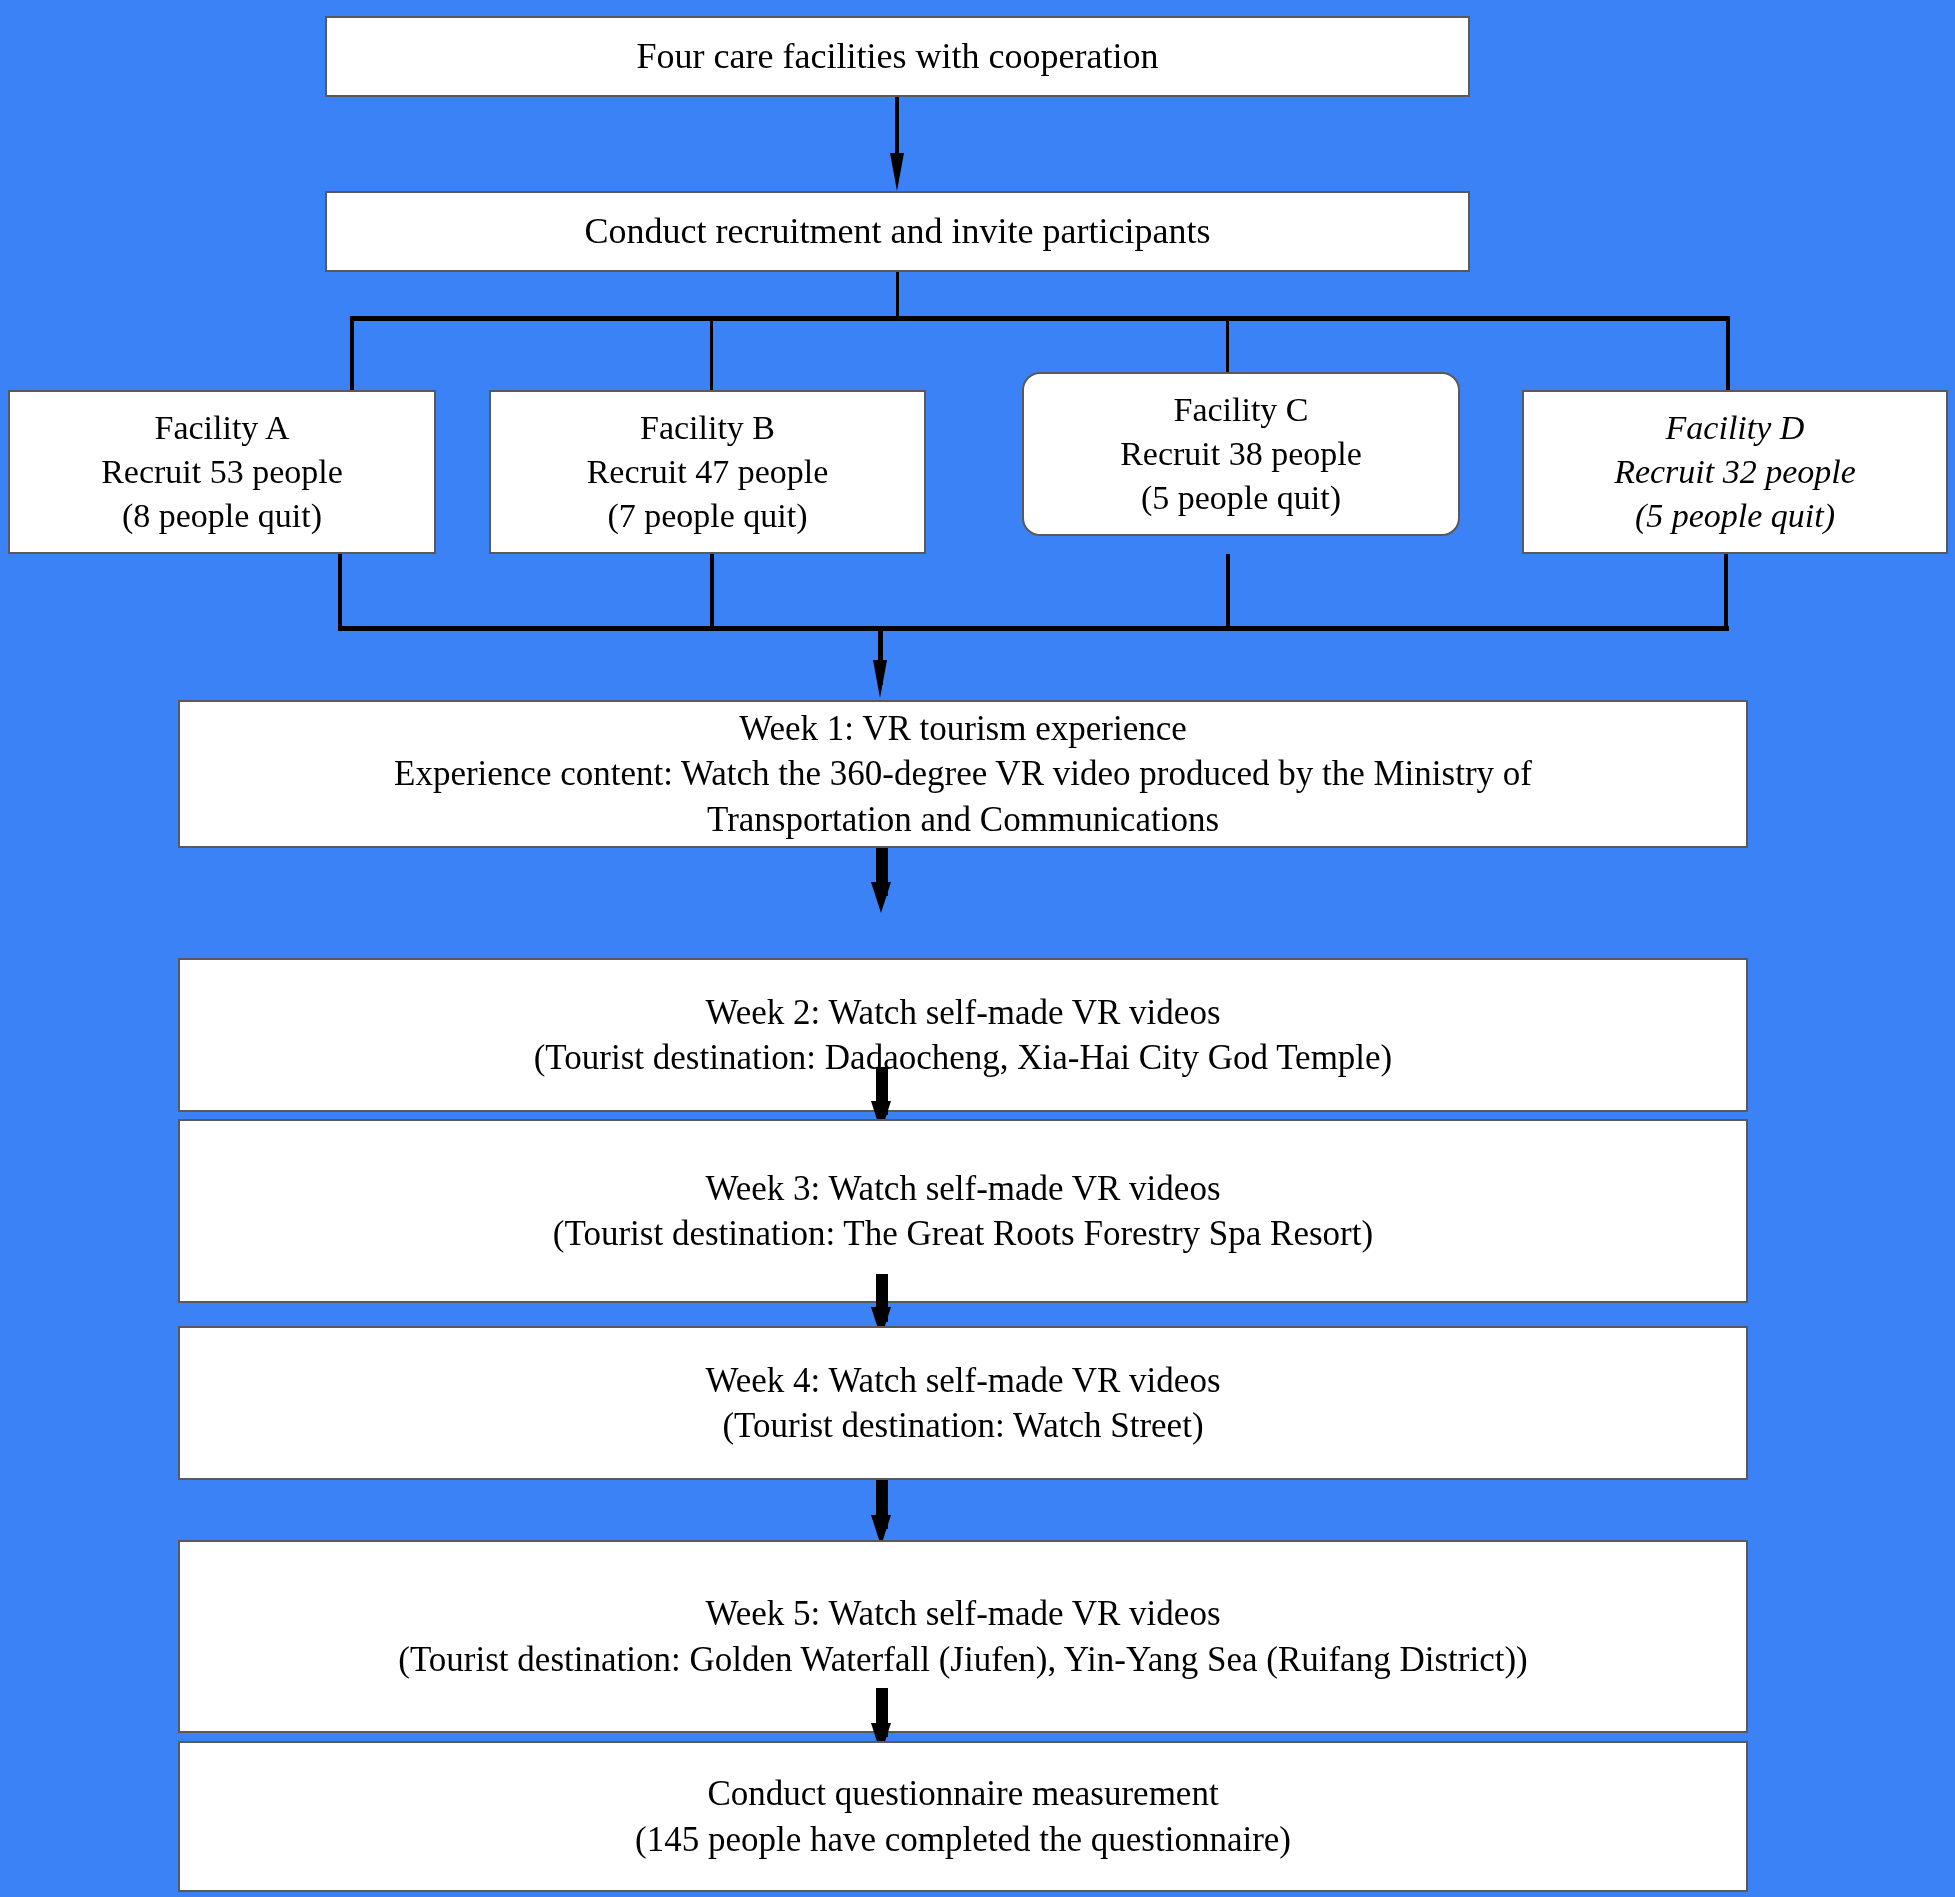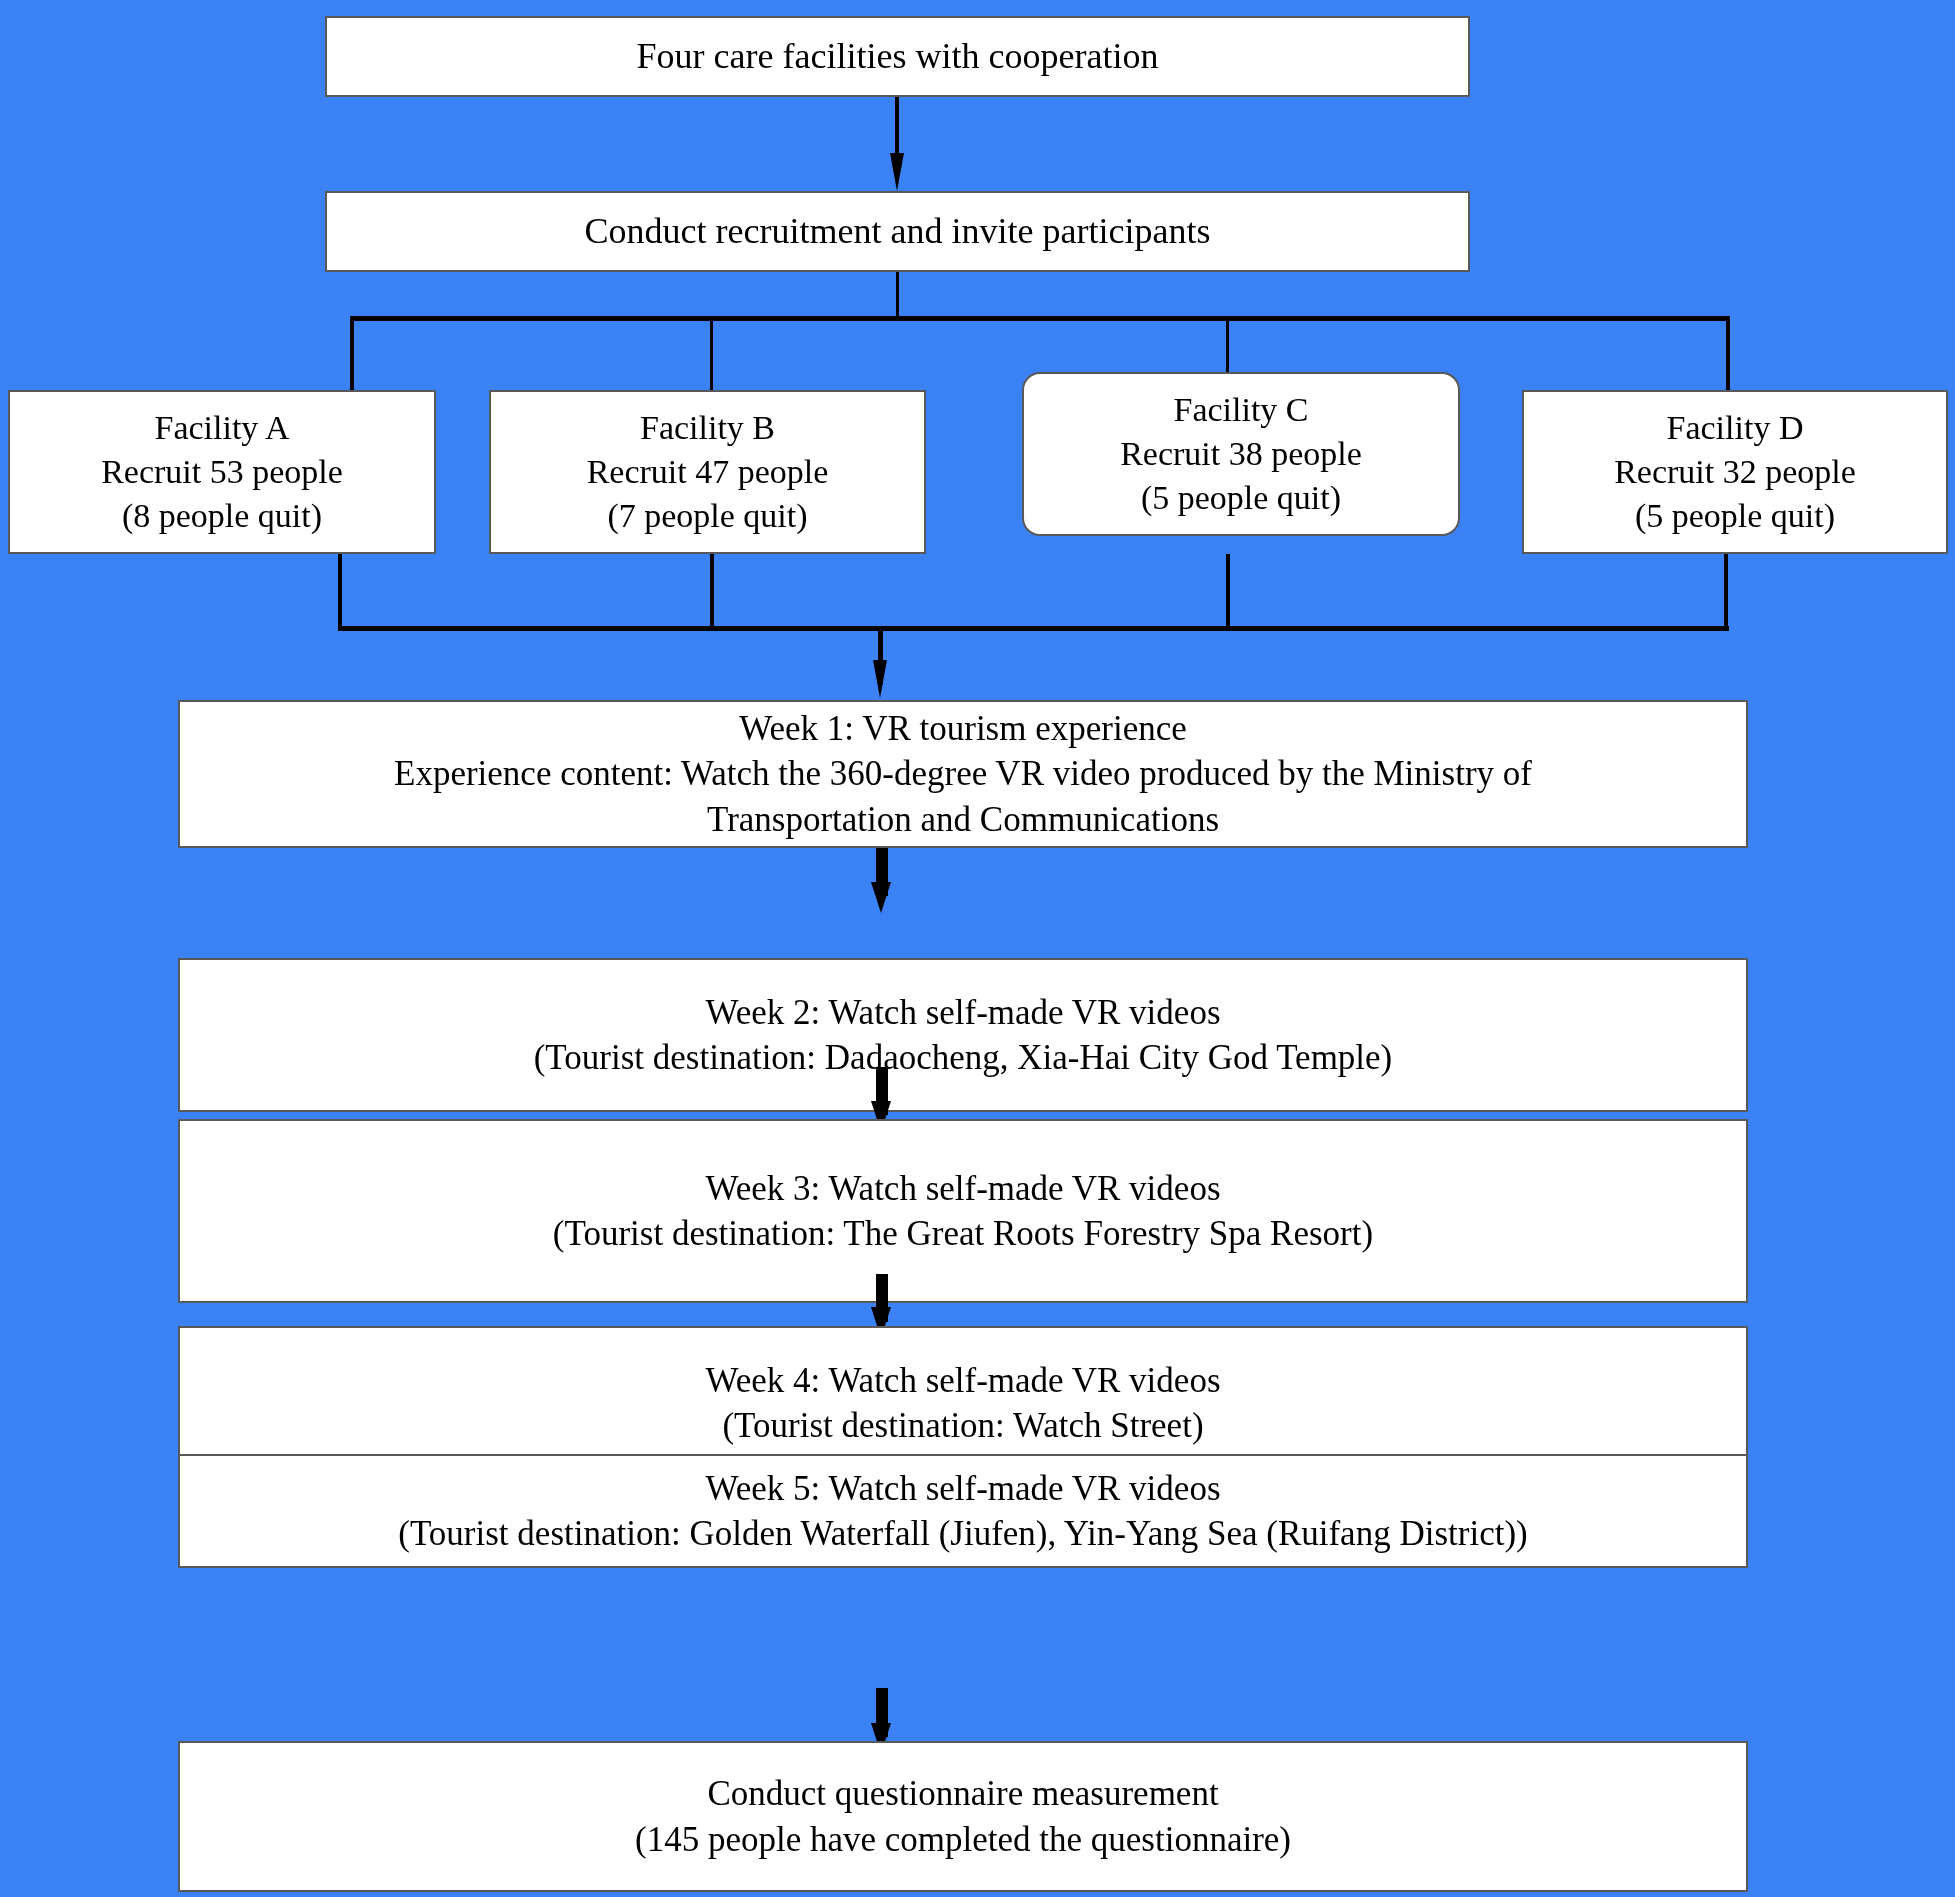--- a/index.html
+++ b/index.html
@@ -93,21 +93,21 @@
     <span class="line">Recruit 47 people</span>
     <span class="line">(7 people quit)</span>
   </div>
 
   <div class="box t-facility" style="left:1022px; top:372px; width:438px; height:164px;border-radius:18px;">
     <span class="line">Facility C</span>
     <span class="line">Recruit 38 people</span>
     <span class="line">(5 people quit)</span>
   </div>
 
-  <div class="box t-facility" style="left:1522px; top:390px; width:426px; height:164px;">
+  <div class="box t-facility" style="left:1522px; top:390px; width:426px; height:164px;font-style:italic;">
     <span class="line">Facility D</span>
     <span class="line">Recruit 32 people</span>
     <span class="line">(5 people quit)</span>
   </div>
 
   <div class="vline" style="left:338px; top:554px; width:3.7px; height:76px;"></div>
   <div class="vline" style="left:710px; top:554px; width:3.7px; height:76px;"></div>
   <div class="vline" style="left:1226px; top:554px; width:3.7px; height:76px;"></div>
   <div class="vline" style="left:1724px; top:554px; width:3.7px; height:76px;"></div>
   <div class="hline" style="left:338px; top:626px; width:1391px; height:4.8px;"></div>
@@ -140,21 +140,21 @@
   <div class="arrowhead" style="left:871px; top:1307px;"></div>
 
   <div class="box t-week" style="left:178px; top:1326px; width:1570px; height:154px;">
     <span class="line">Week 4: Watch self-made VR videos</span>
     <span class="line">(Tourist destination: Watch Street)</span>
   </div>
 
   <div class="vline" style="left:876px; top:1480px; width:11.7px; height:49px;"></div>
   <div class="arrowhead" style="left:871px; top:1515px;"></div>
 
-  <div class="box t-week" style="left:178px; top:1454px; width:1570px; height:114px;">
+  <div class="box t-week" style="left:178px; top:1540px; width:1570px; height:193px;">
     <span class="line">Week 5: Watch self-made VR videos</span>
     <span class="line">(Tourist destination: Golden Waterfall (Jiufen), Yin-Yang Sea (Ruifang District))</span>
   </div>
 
   <div class="vline" style="left:876px; top:1688px; width:11.7px; height:49px;"></div>
   <div class="arrowhead" style="left:871px; top:1723px;"></div>
 
   <div class="box t-week" style="left:178px; top:1741px; width:1570px; height:151px;">
     <span class="line">Conduct questionnaire measurement</span>
     <span class="line">(145 people have completed the questionnaire)</span>

